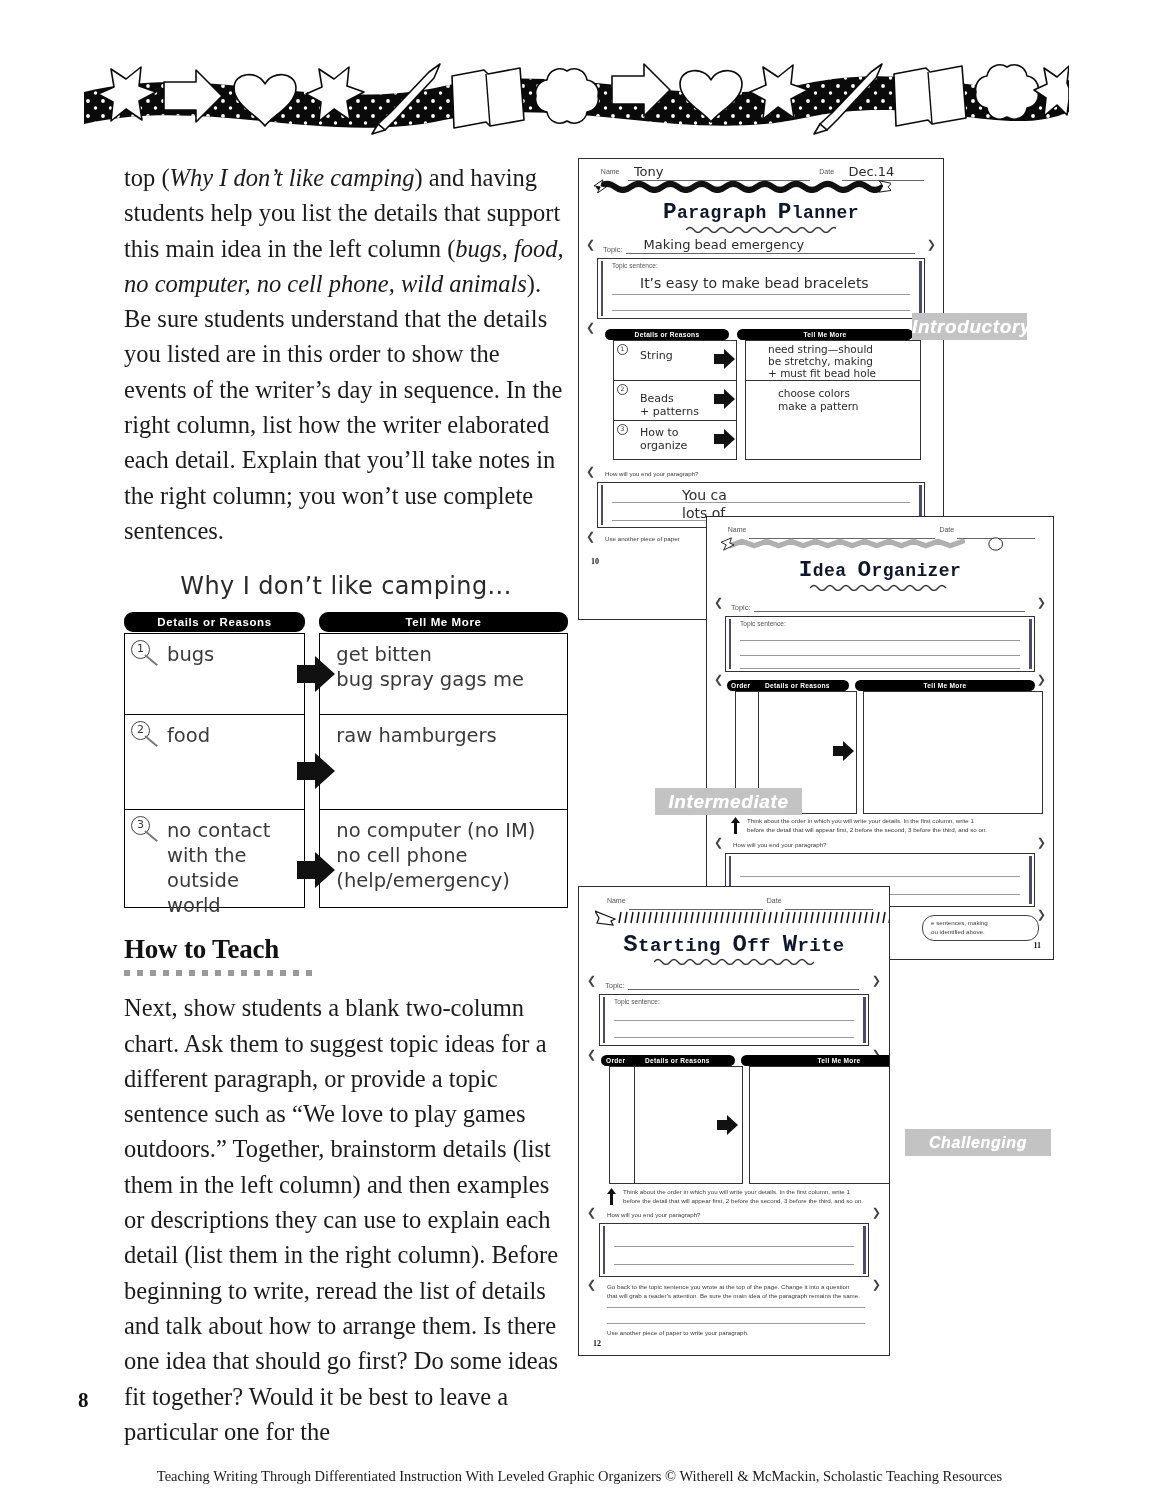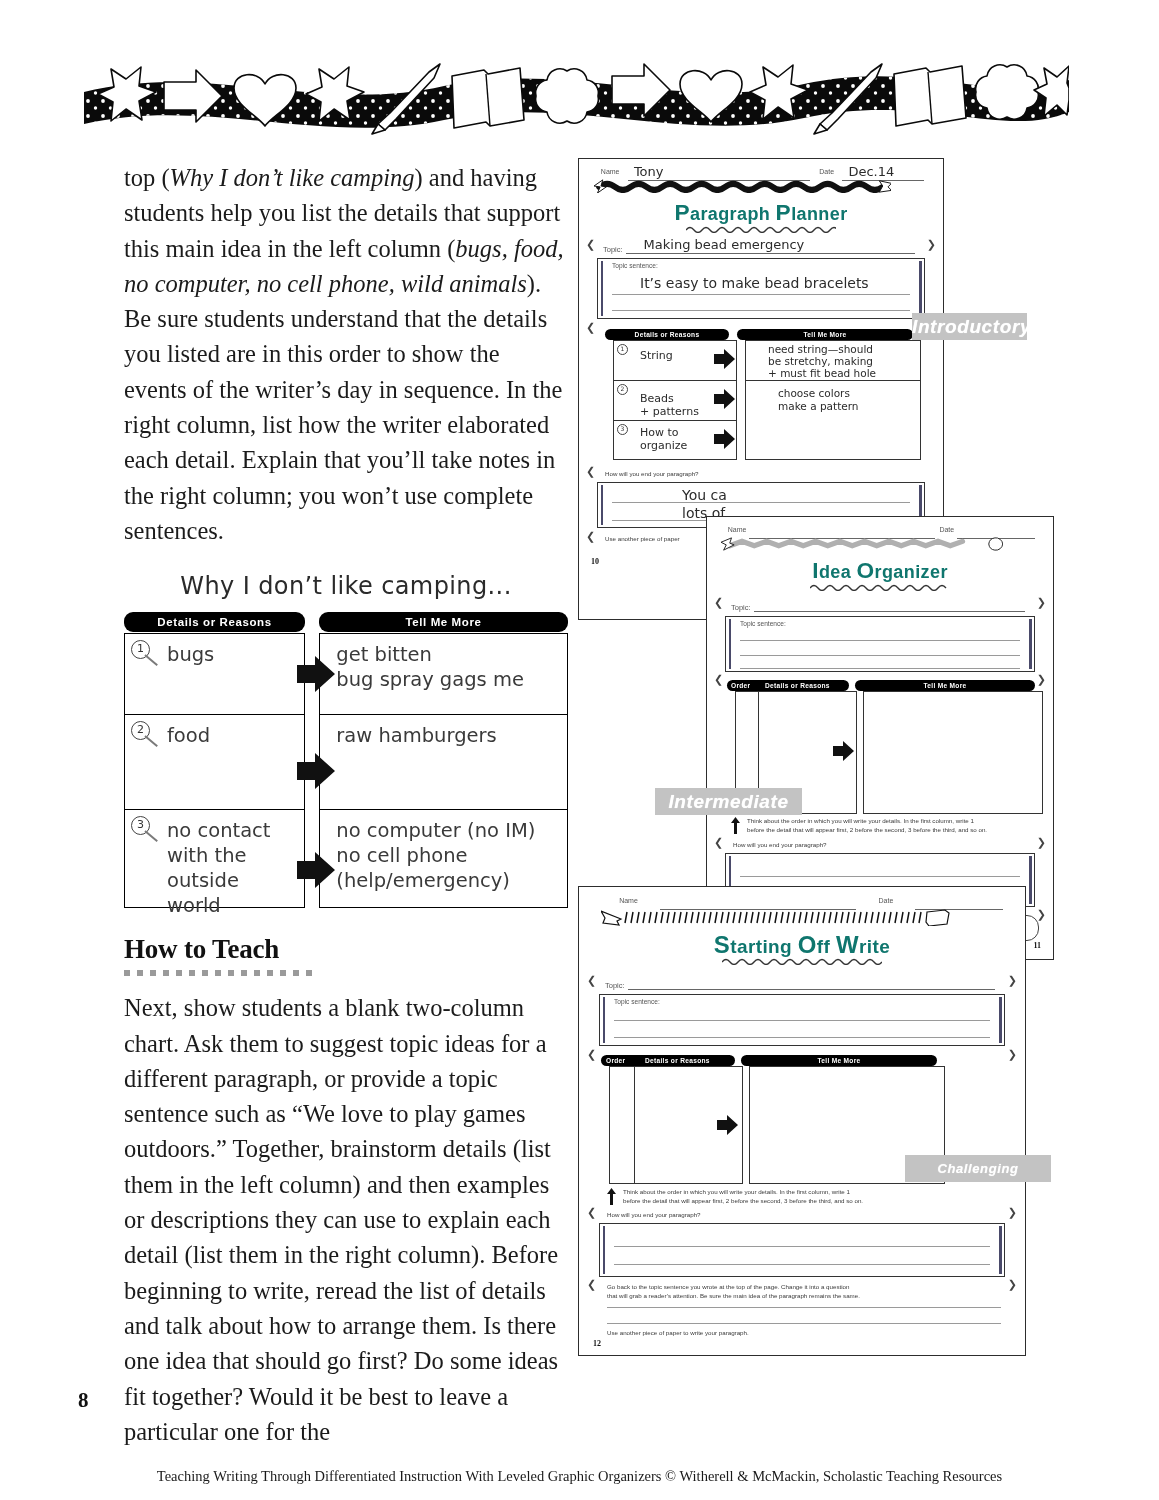--- a/index.html
+++ b/index.html
@@ -148,21 +148,21 @@
   
   .sheet {
     position: absolute;
     background: #fff;
     border: 1.5px solid #2d2d2d;
     box-sizing: border-box;
     overflow: hidden;
   }
   #sheet-planner   { left: 578px; top: 158px;  width: 366px; height: 462px; z-index: 1; }
   #sheet-idea      { left: 706px; top: 516px;  width: 348px; height: 444px; z-index: 2; }
-  #sheet-starting  { left: 578px; top: 886px;  width: 448px; height: 470px; z-index: 3; }
+  #sheet-starting  { left: 578px; top: 886px;  width: 312px; height: 470px; z-index: 3; }
 
   .sheet-inner { position: relative; width: 100%; height: 100%; }
 
   .ws-namerow {
     position: absolute;
     left: 6%; right: 4%;
     top: 8px;
     display: flex;
     justify-content: space-between;
     font-family: "Liberation Sans", sans-serif;
@@ -189,24 +189,24 @@
   .ws-ribbon {
     position: absolute;
     left: 4%; right: 2%;
     height: 14px;
   }
 
   .ws-title {
     position: absolute;
     left: 0; right: 0;
     text-align: center;
-    font-family: Liberation Sans, sans-serif;
+    font-family: Liberation Mono, monospace;
     font-weight: bold;
     letter-spacing: .4px;
-    color: #0f766e;
+    color: #0f172a;
   }
   .ws-title .cap { font-size: 1.26em; }
   .ws-squiggle {
     position: absolute;
     left: 50%;
     transform: translateX(-50%);
     height: 8px;
   }
 
   .ws-topic-row {
@@ -312,21 +312,21 @@
     font-family: "Liberation Sans", sans-serif;
     font-weight: bold;
     font-style: italic;
     letter-spacing: .6px;
     text-align: center;
     z-index: 9;
     text-shadow: 0 0 1px rgba(255,255,255,.7);
   }
   #banner-introductory { left: 912px; top: 313px; width: 115px; height: 27px; font-size: 19px; line-height: 27px; font-style: italic; }
   #banner-intermediate { left: 655px; top: 788px; width: 147px; height: 27px; font-size: 19px; line-height: 27px; }
-  #banner-challenging  { left: 905px; top: 1155px; width: 146px; height: 27px; font-size: 13px; line-height: 27px; }
+  #banner-challenging  { left: 905px; top: 1129px; width: 146px; height: 27px; font-size: 16px; line-height: 27px; }
 
   
   #page-number {
     position: absolute;
     left: 78px;
     top: 1388px;
     font-family: "Liberation Serif", serif;
     font-weight: bold;
     font-size: 21px;
     color: #111;

